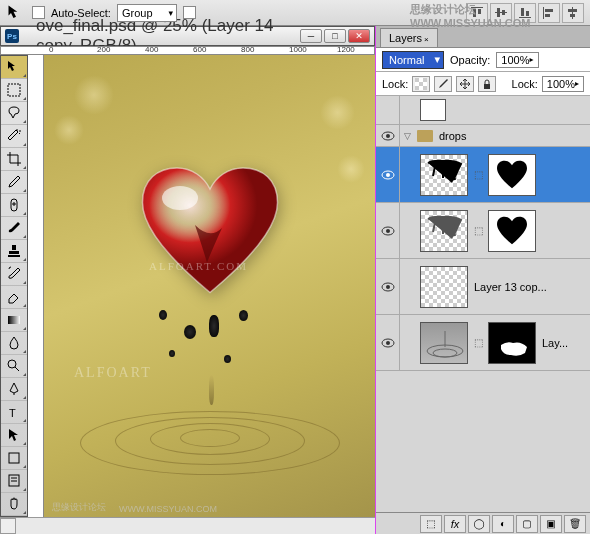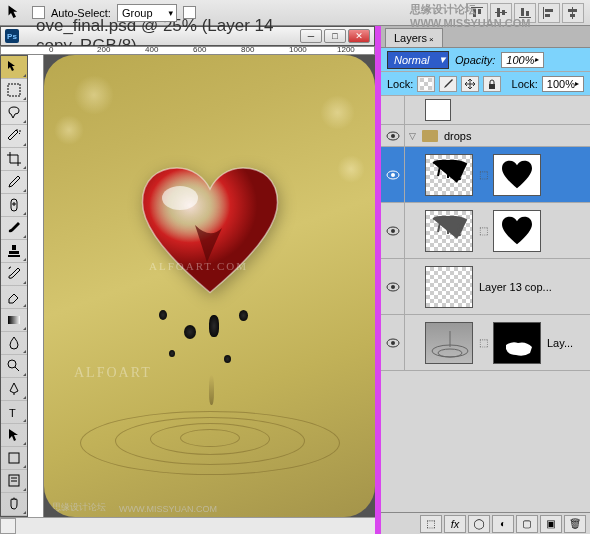--- a/index.html
+++ b/index.html
@@ -31,39 +31,39 @@
 
 .doc-body { flex: 1; display: flex; background: #535353; }
 .toolbox { width: 28px; background: linear-gradient(#e4e4e4,#cfcfcf); border: 1px solid #555; display: flex; flex-direction: column; }
 .tool { width: 26px; height: 23px; display: flex; align-items: center; justify-content: center; border-bottom: 1px solid #bbb; position: relative; }
 .tool.active { background: #d4c066; }
 .tool svg { width: 16px; height: 16px; }
 .tri { position: absolute; right: 1px; bottom: 1px; width: 0; height: 0; border-right: 3px solid #555; border-top: 3px solid transparent; }
 
 .ruler-v { width: 16px; background: #fff; border-right: 1px solid #888; }
 
-.canvas { flex: 1; position: relative; overflow: hidden; border-radius: 31px; }
+.canvas { flex: 1; position: relative; overflow: hidden; }
 .artwork { width: 100%; height: 100%; background: linear-gradient(160deg,#b9a84f 0%,#c4b35c 20%,#d4c56e 45%,#c1b158 70%,#a4944a 100%); position: relative; }
 .bokeh { position: absolute; border-radius: 50%; background: radial-gradient(circle, rgba(255,245,200,0.4), transparent 70%); }
 .heart { position: absolute; top: 110px; left: 50%; transform: translateX(-50%); width: 150px; height: 135px; }
 .heart svg { width: 100%; height: 100%; filter: drop-shadow(2px 4px 8px rgba(0,0,0,0.3)); }
 .drip { position: absolute; background: radial-gradient(#2a2a2a,#000); border-radius: 50%; }
 .ripple { position: absolute; bottom: 40px; left: 50%; transform: translateX(-50%); width: 280px; height: 80px; }
 .ring { position: absolute; border: 1px solid rgba(120,100,40,0.5); border-radius: 50%; left: 50%; transform: translateX(-50%); }
 .wm { position: absolute; color: rgba(255,255,255,0.35); font-size: 11px; letter-spacing: 2px; font-family: Georgia, serif; }
 .wm-bottom { position: absolute; bottom: 3px; color: rgba(200,200,200,0.6); font-size: 9px; }
 .scroll-bottom { height: 17px; background: #e9e9e9; border-top: 1px solid #999; display: flex; align-items: center; }
 .sq { width: 16px; height: 16px; border: 1px solid #999; background: #eee; }
 
-.layers-panel { flex: 1; background: #7dd3fc; border-left: 6px solid #d946ef; display: flex; flex-direction: column; }
+.layers-panel { flex: 1; background: #ffffff; border-left: 1px solid #d946ef; display: flex; flex-direction: column; }
 .tabs { height: 22px; background: #b8b8b8; display: flex; align-items: flex-end; border-bottom: 1px solid #888; }
 .tab { padding: 3px 8px; background: #d6d6d6; border: 1px solid #888; border-bottom: none; margin-left: 4px; font-size: 10px; }
 .tab-x { margin-left: 2px; font-size: 8px; }
 
-.opacity-row { height: 24px; display: flex; align-items: center; padding: 8px 6px; gap: 6px; border-bottom: 1px solid #aaa; font-style: italic; }
+.opacity-row { height: 24px; display: flex; align-items: center; padding: 8px 6px; gap: 6px; border-bottom: 1px solid #aaa; }
 .blend { background: #2d5cc9; color: #fff; height: 18px; padding: 0 18px 0 6px; border: 1px solid #333; position: relative; min-width: 62px; display: flex; align-items: center; }
 .blend::after { content: '▾'; position: absolute; right: 3px; color: #fff; }
 .numbox { background: #fff; border: 1px solid #888; height: 16px; padding: 0 4px; display: flex; align-items: center; min-width: 40px; justify-content: space-between; }
 .numbox::after { content: '▸'; font-size: 8px; }
 
 .lock-row { height: 24px; display: flex; align-items: center; padding: 0 6px; gap: 4px; border-bottom: 1px solid #aaa; }
 .lockbtn { width: 18px; height: 16px; border: 1px solid #999; background: #eee; display: flex; align-items: center; justify-content: center; font-size: 10px; }
 
 .layer-list { flex: 1; overflow: hidden; background: #d6d6d6; }
 .layer { display: flex; align-items: center; border-bottom: 1px solid #aaa; min-height: 34px; }

